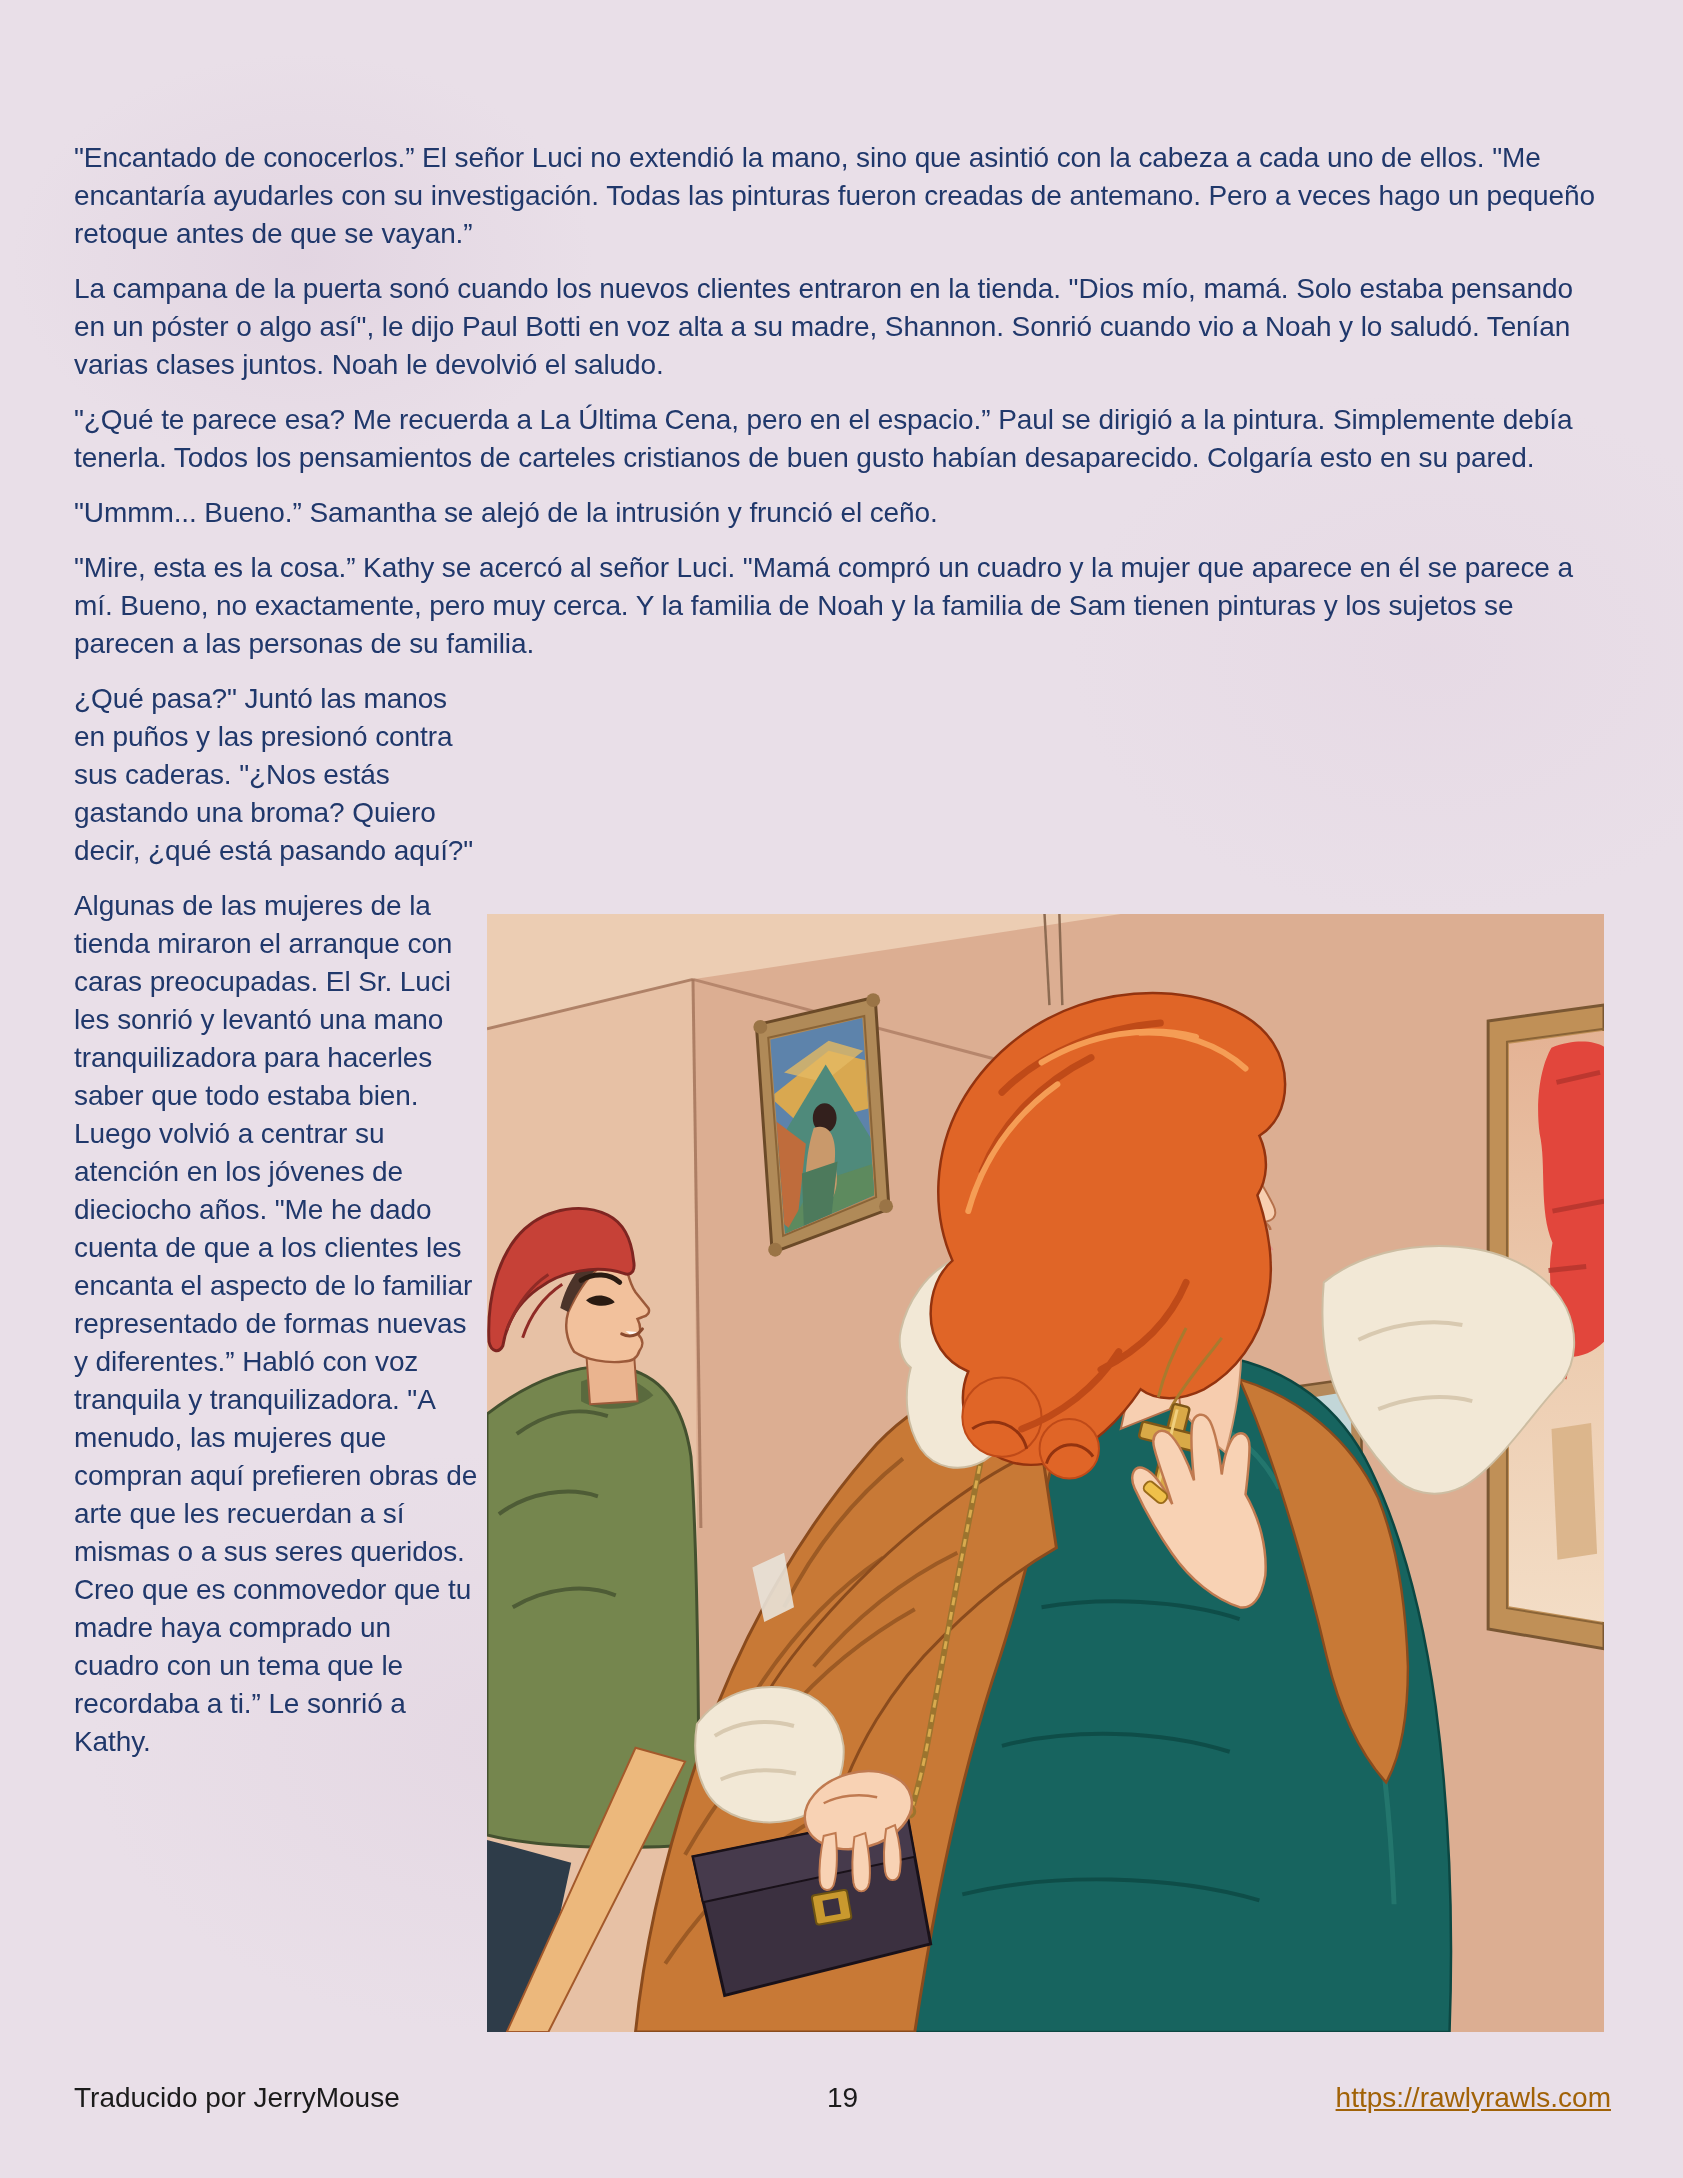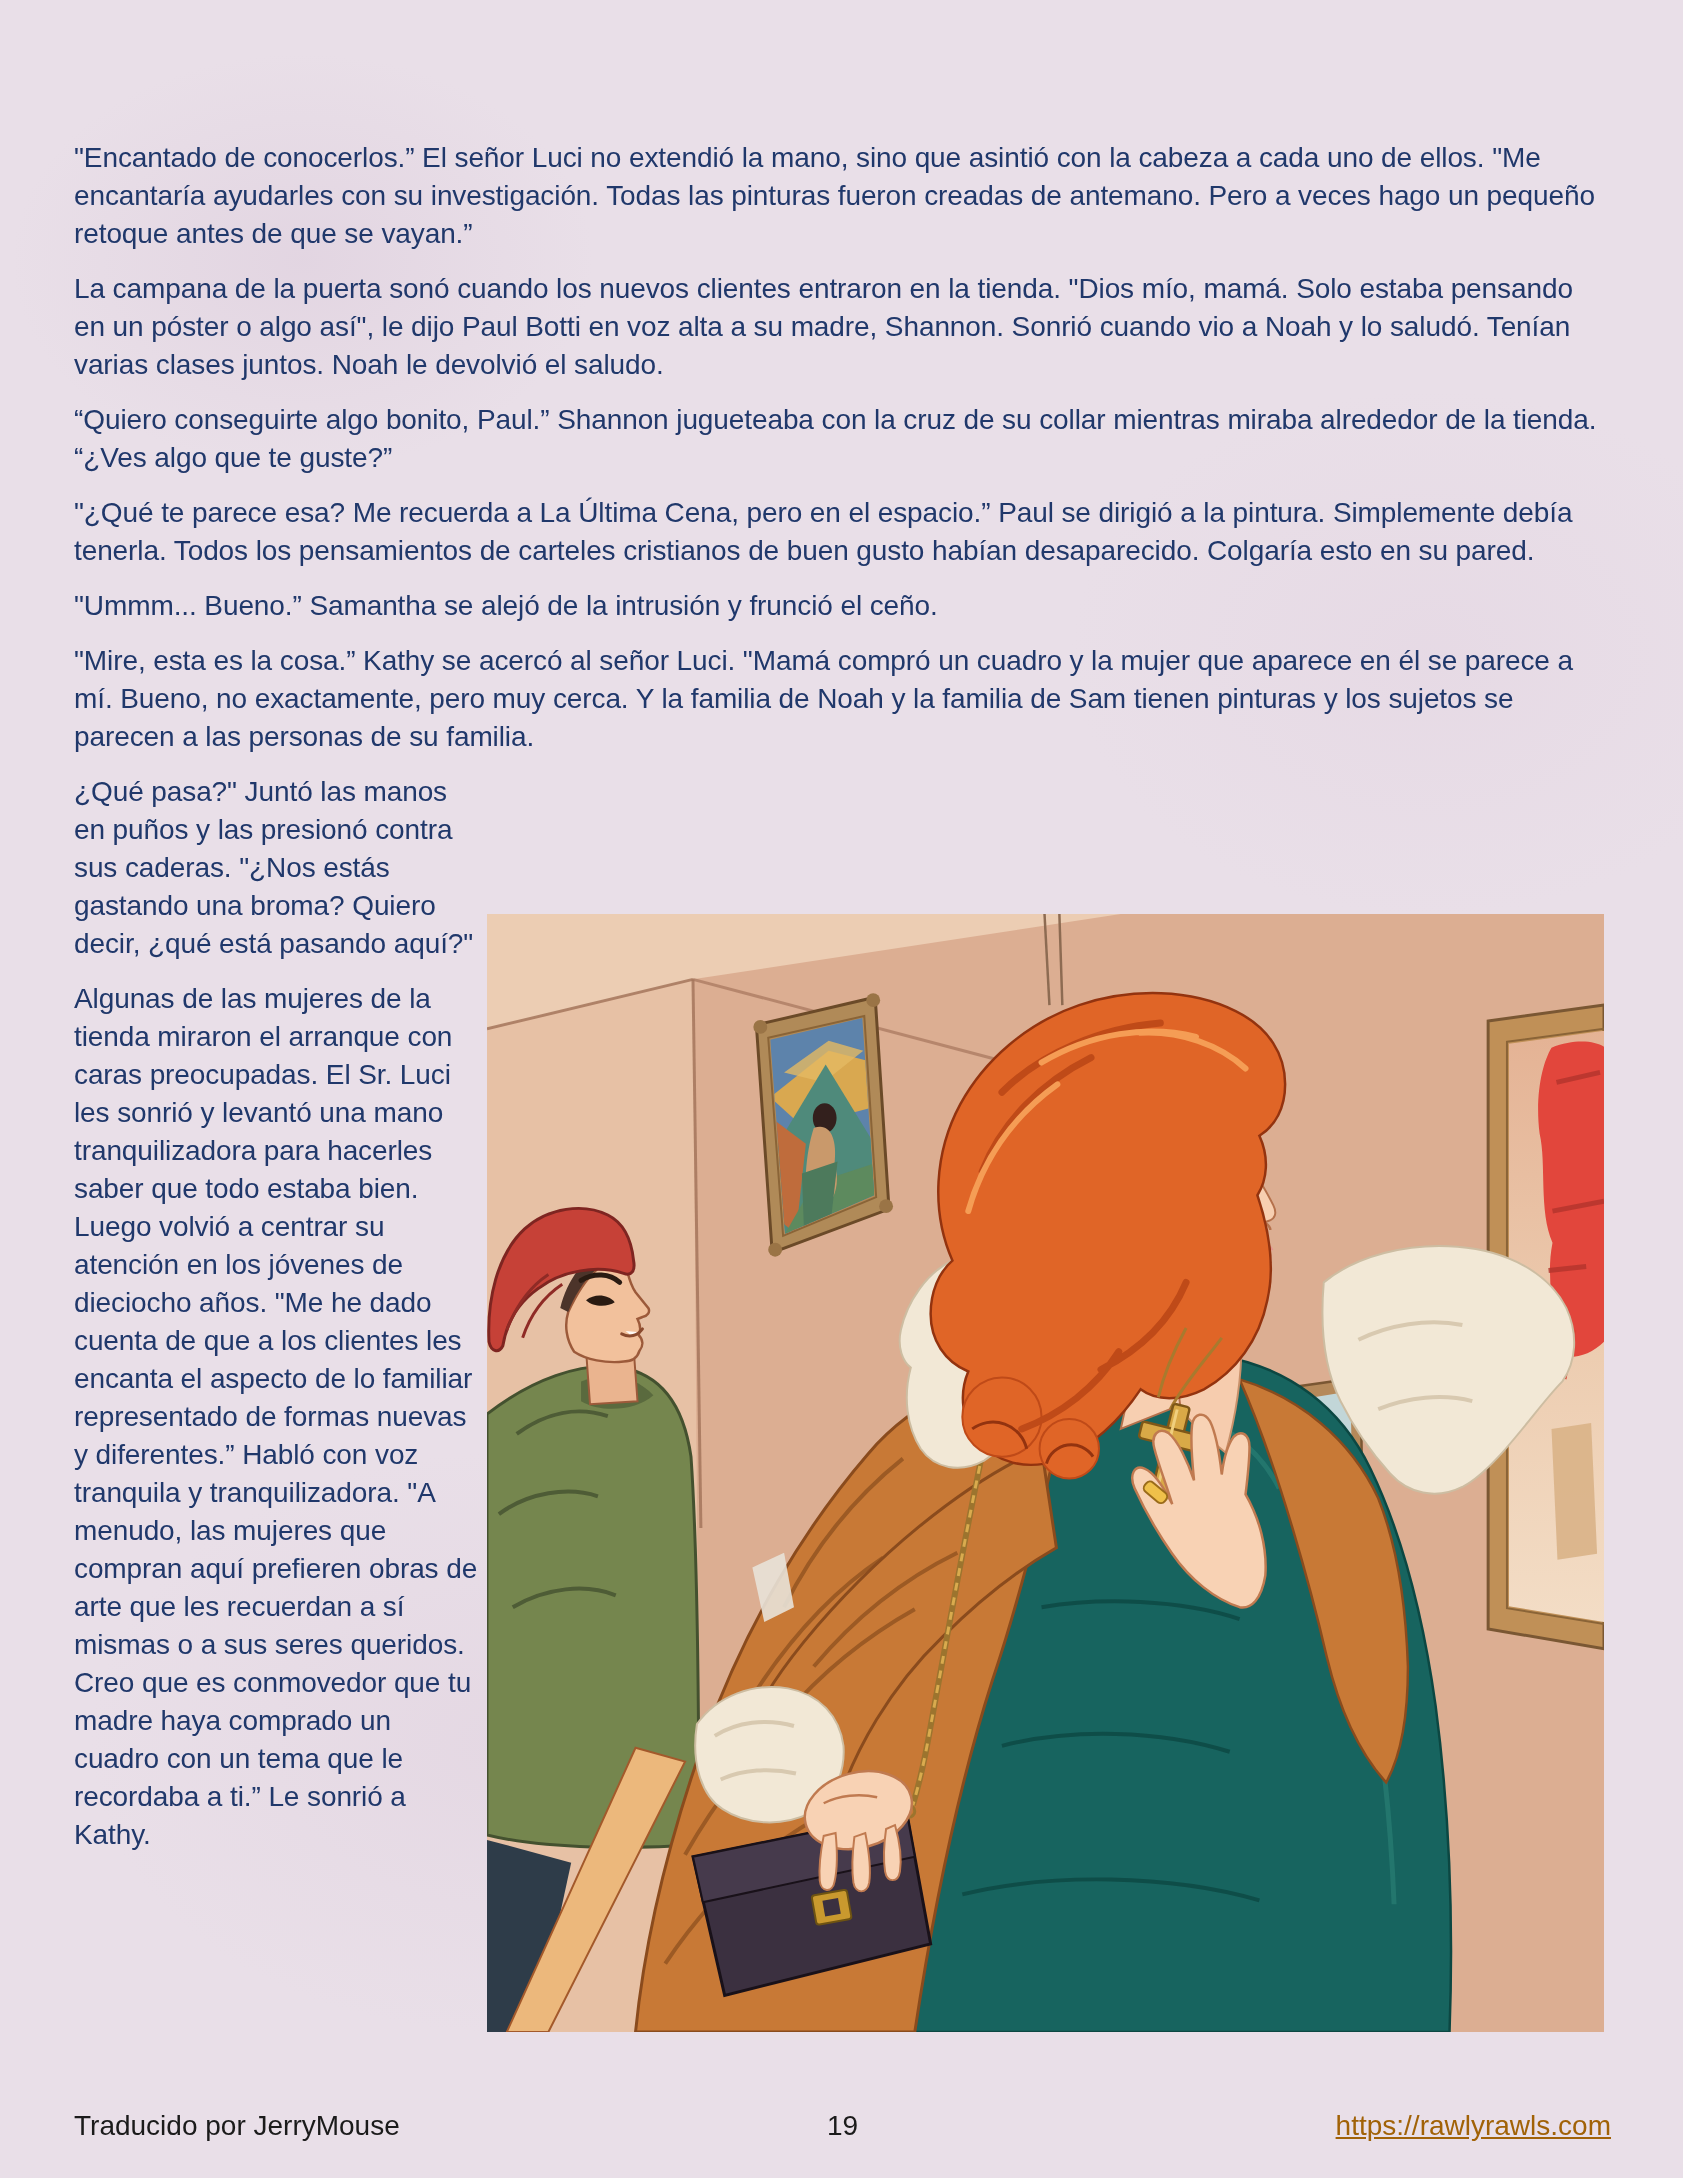--- a/index.html
+++ b/index.html
@@ -23,36 +23,35 @@
   }
   .body-text p{margin:0 0 17px 0;}
   .wrap-col{width:408px;}
   .illustration{
     position:absolute;left:487px;top:914px;width:1117px;height:1118px;margin:0;
   }
   .illustration svg{display:block;width:1117px;height:1118px;}
   .page-footer{
     position:absolute;left:74px;top:2082px;width:1537px;
     display:flex;align-items:flex-start;
-    font-size:28px;color:#1b1b1b;margin-top:28px;
+    font-size:28px;color:#1b1b1b;
   }
   .footer-left{flex:1;text-align:left;}
   .footer-center{flex:0 0 auto;text-align:right;}
   .footer-right{flex:1;text-align:right;}
   .footer-link{color:#a16207;text-decoration:underline;cursor:pointer;}
 </style>
 </head>
 <body>
 
 <div class="sheet">
 
   <main class="body-text">
     <p>"Encantado de conocerlos.” El señor Luci no extendió la mano, sino que asintió con la cabeza a cada uno de ellos. "Me encantaría ayudarles con su investigación. Todas las pinturas fueron creadas de antemano. Pero a veces hago un pequeño retoque antes de que se vayan.”</p>
     <p>La campana de la puerta sonó cuando los nuevos clientes entraron en la tienda. "Dios mío, mamá. Solo estaba pensando en un póster o algo así", le dijo Paul Botti en voz alta a su madre, Shannon. Sonrió cuando vio a Noah y lo saludó. Tenían varias clases juntos. Noah le devolvió el saludo.</p>
-    <p>“Quiero conseguirte algo bonito, Paul.” Shannon jugueteaba con la cruz de su collar mientras miraba alrededor de la tienda. “¿Ves algo que te guste?”</p>
     <p>"¿Qué te parece esa? Me recuerda a La Última Cena, pero en el espacio.” Paul se dirigió a la pintura. Simplemente debía tenerla. Todos los pensamientos de carteles cristianos de buen gusto habían desaparecido. Colgaría esto en su pared.</p>
     <p>"Ummm... Bueno.” Samantha se alejó de la intrusión y frunció el ceño.</p>
     <p>"Mire, esta es la cosa.” Kathy se acercó al señor Luci. "Mamá compró un cuadro y la mujer que aparece en él se parece a mí. Bueno, no exactamente, pero muy cerca. Y la familia de Noah y la familia de Sam tienen pinturas y los sujetos se parecen a las personas de su familia.</p>
     <div class="wrap-col">
       <p>¿Qué pasa?" Juntó las manos en puños y las presionó contra sus caderas. "¿Nos estás gastando una broma? Quiero decir, ¿qué está pasando aquí?"</p>
       <p>Algunas de las mujeres de la tienda miraron el arranque con caras preocupadas. El Sr. Luci les sonrió y levantó una mano tranquilizadora para hacerles saber que todo estaba bien. Luego volvió a centrar su atención en los jóvenes de dieciocho años. "Me he dado cuenta de que a los clientes les encanta el aspecto de lo familiar representado de formas nuevas y diferentes.” Habló con voz tranquila y tranquilizadora. "A menudo, las mujeres que compran aquí prefieren obras de arte que les recuerdan a sí mismas o a sus seres queridos. Creo que es conmovedor que tu madre haya comprado un cuadro con un tema que le recordaba a ti.” Le sonrió a Kathy.</p>
     </div>
   </main>
 
   <figure class="illustration">

